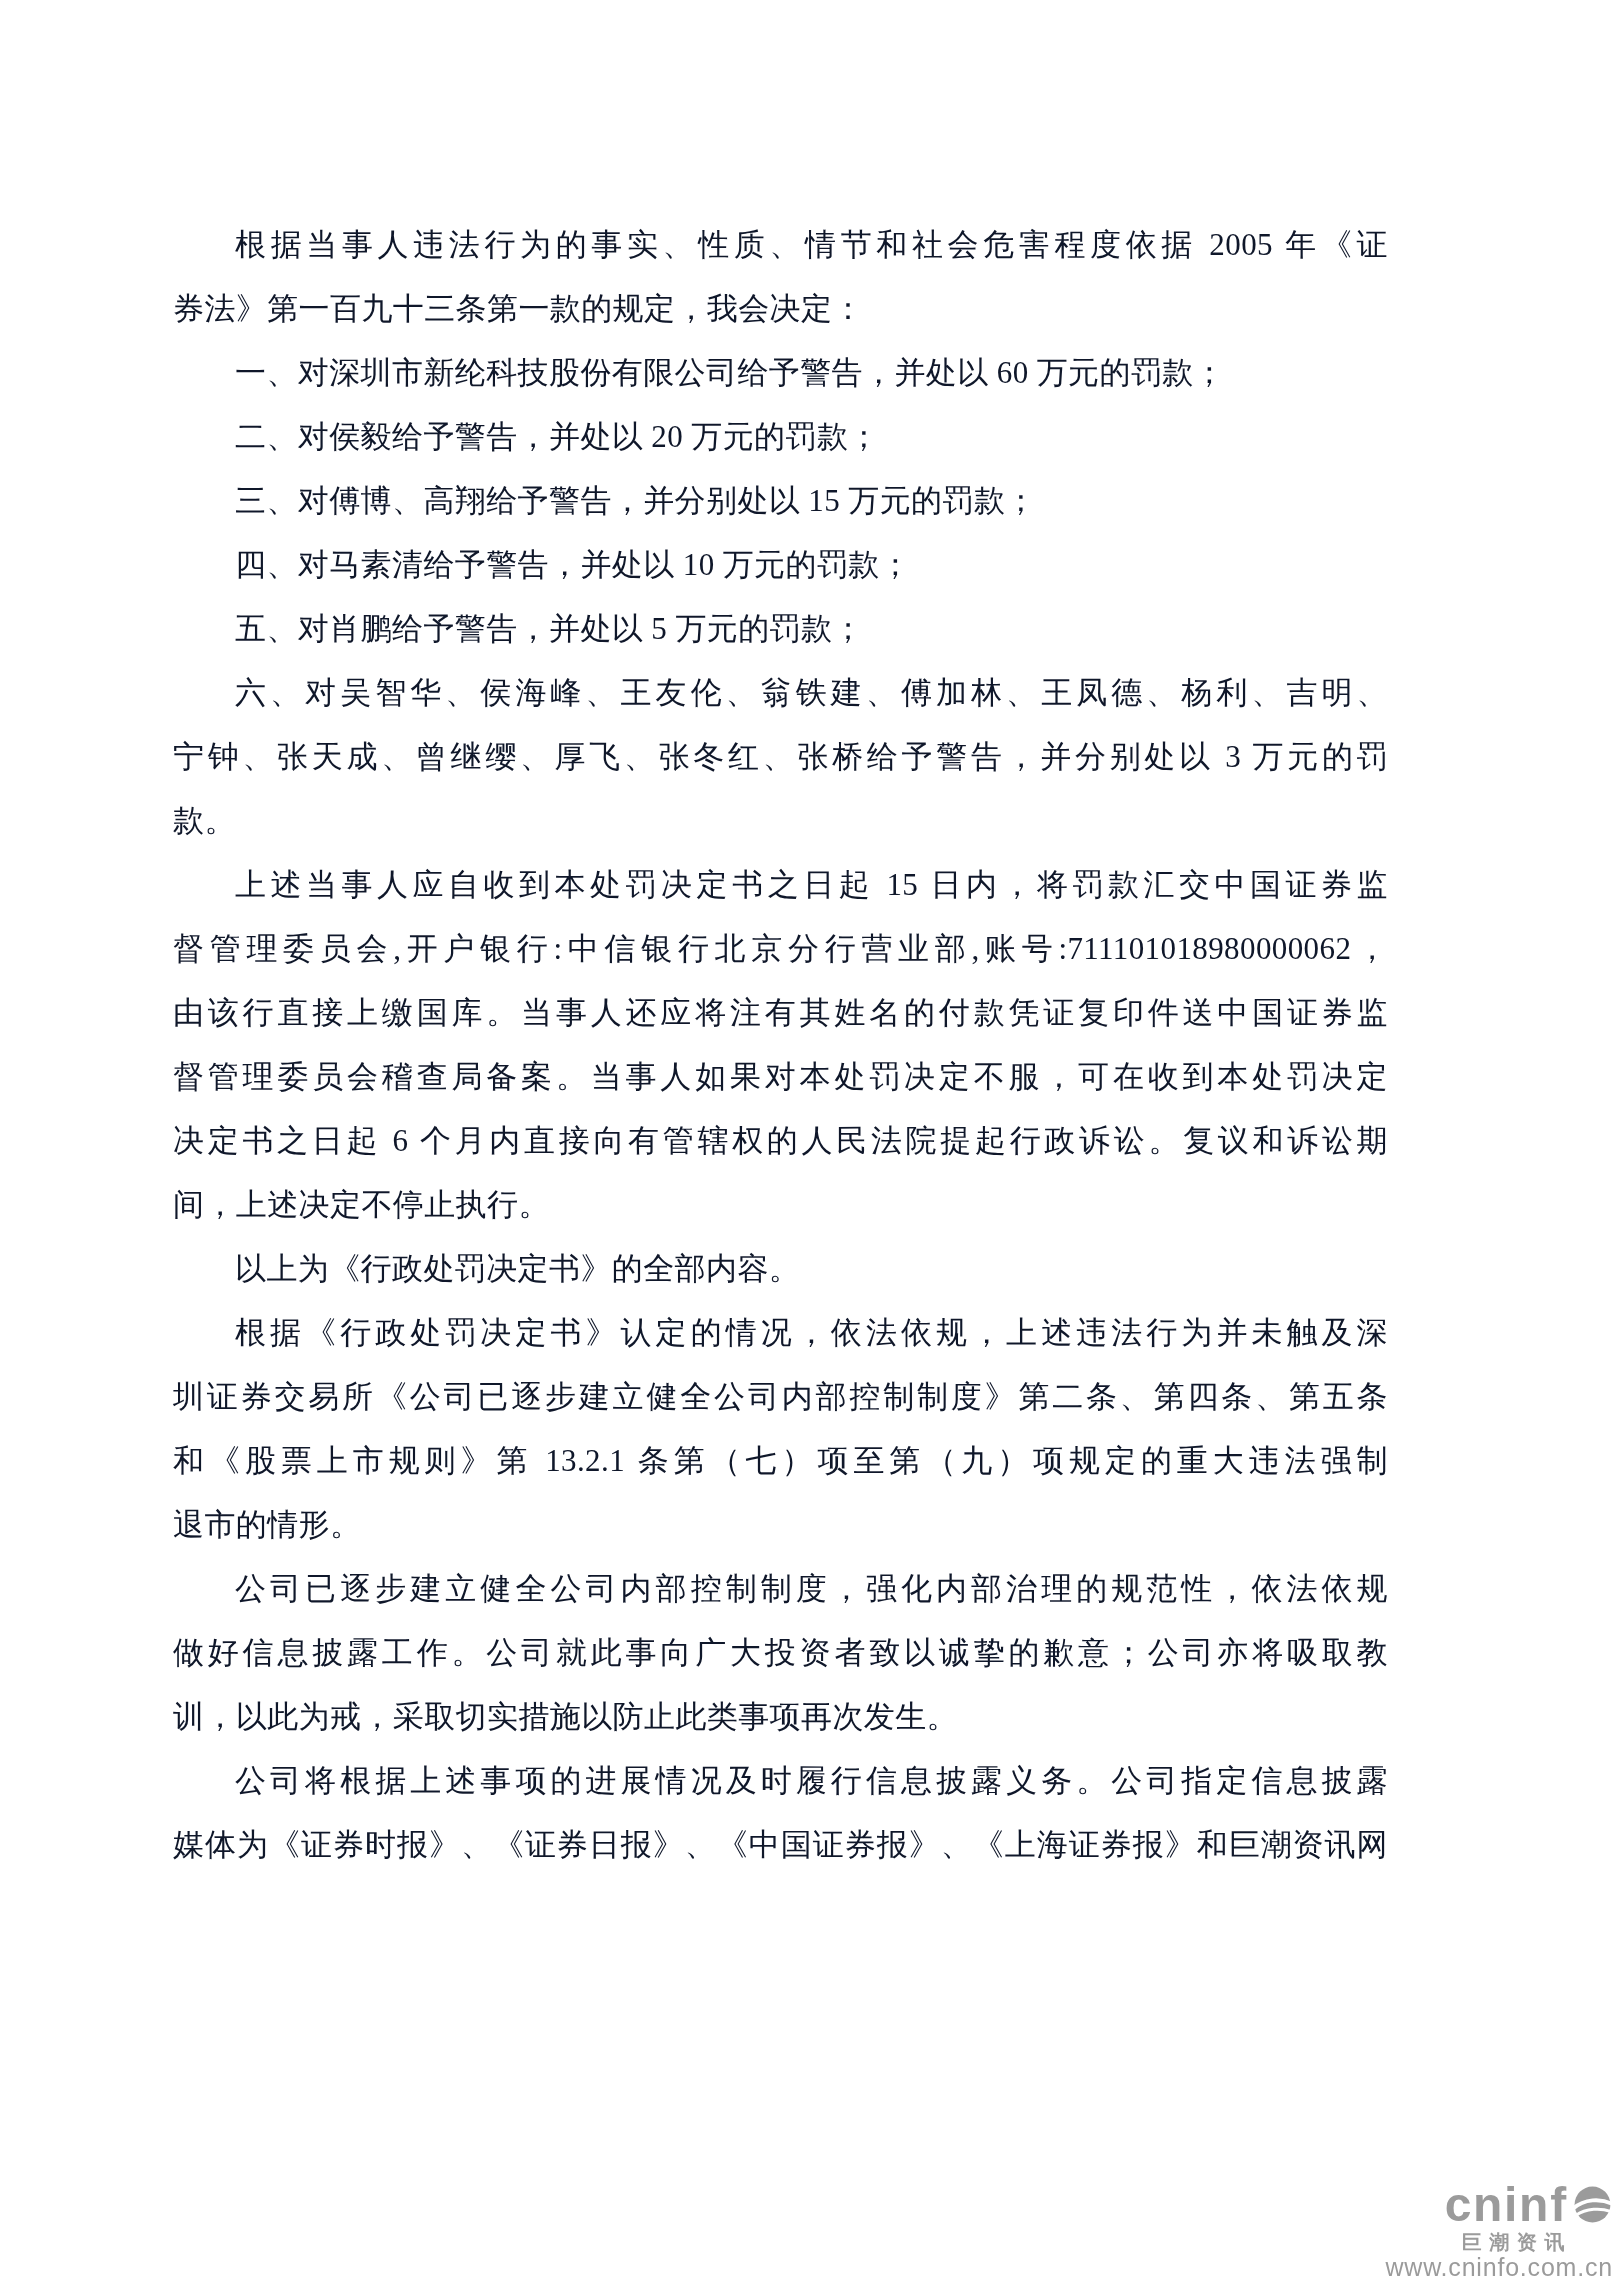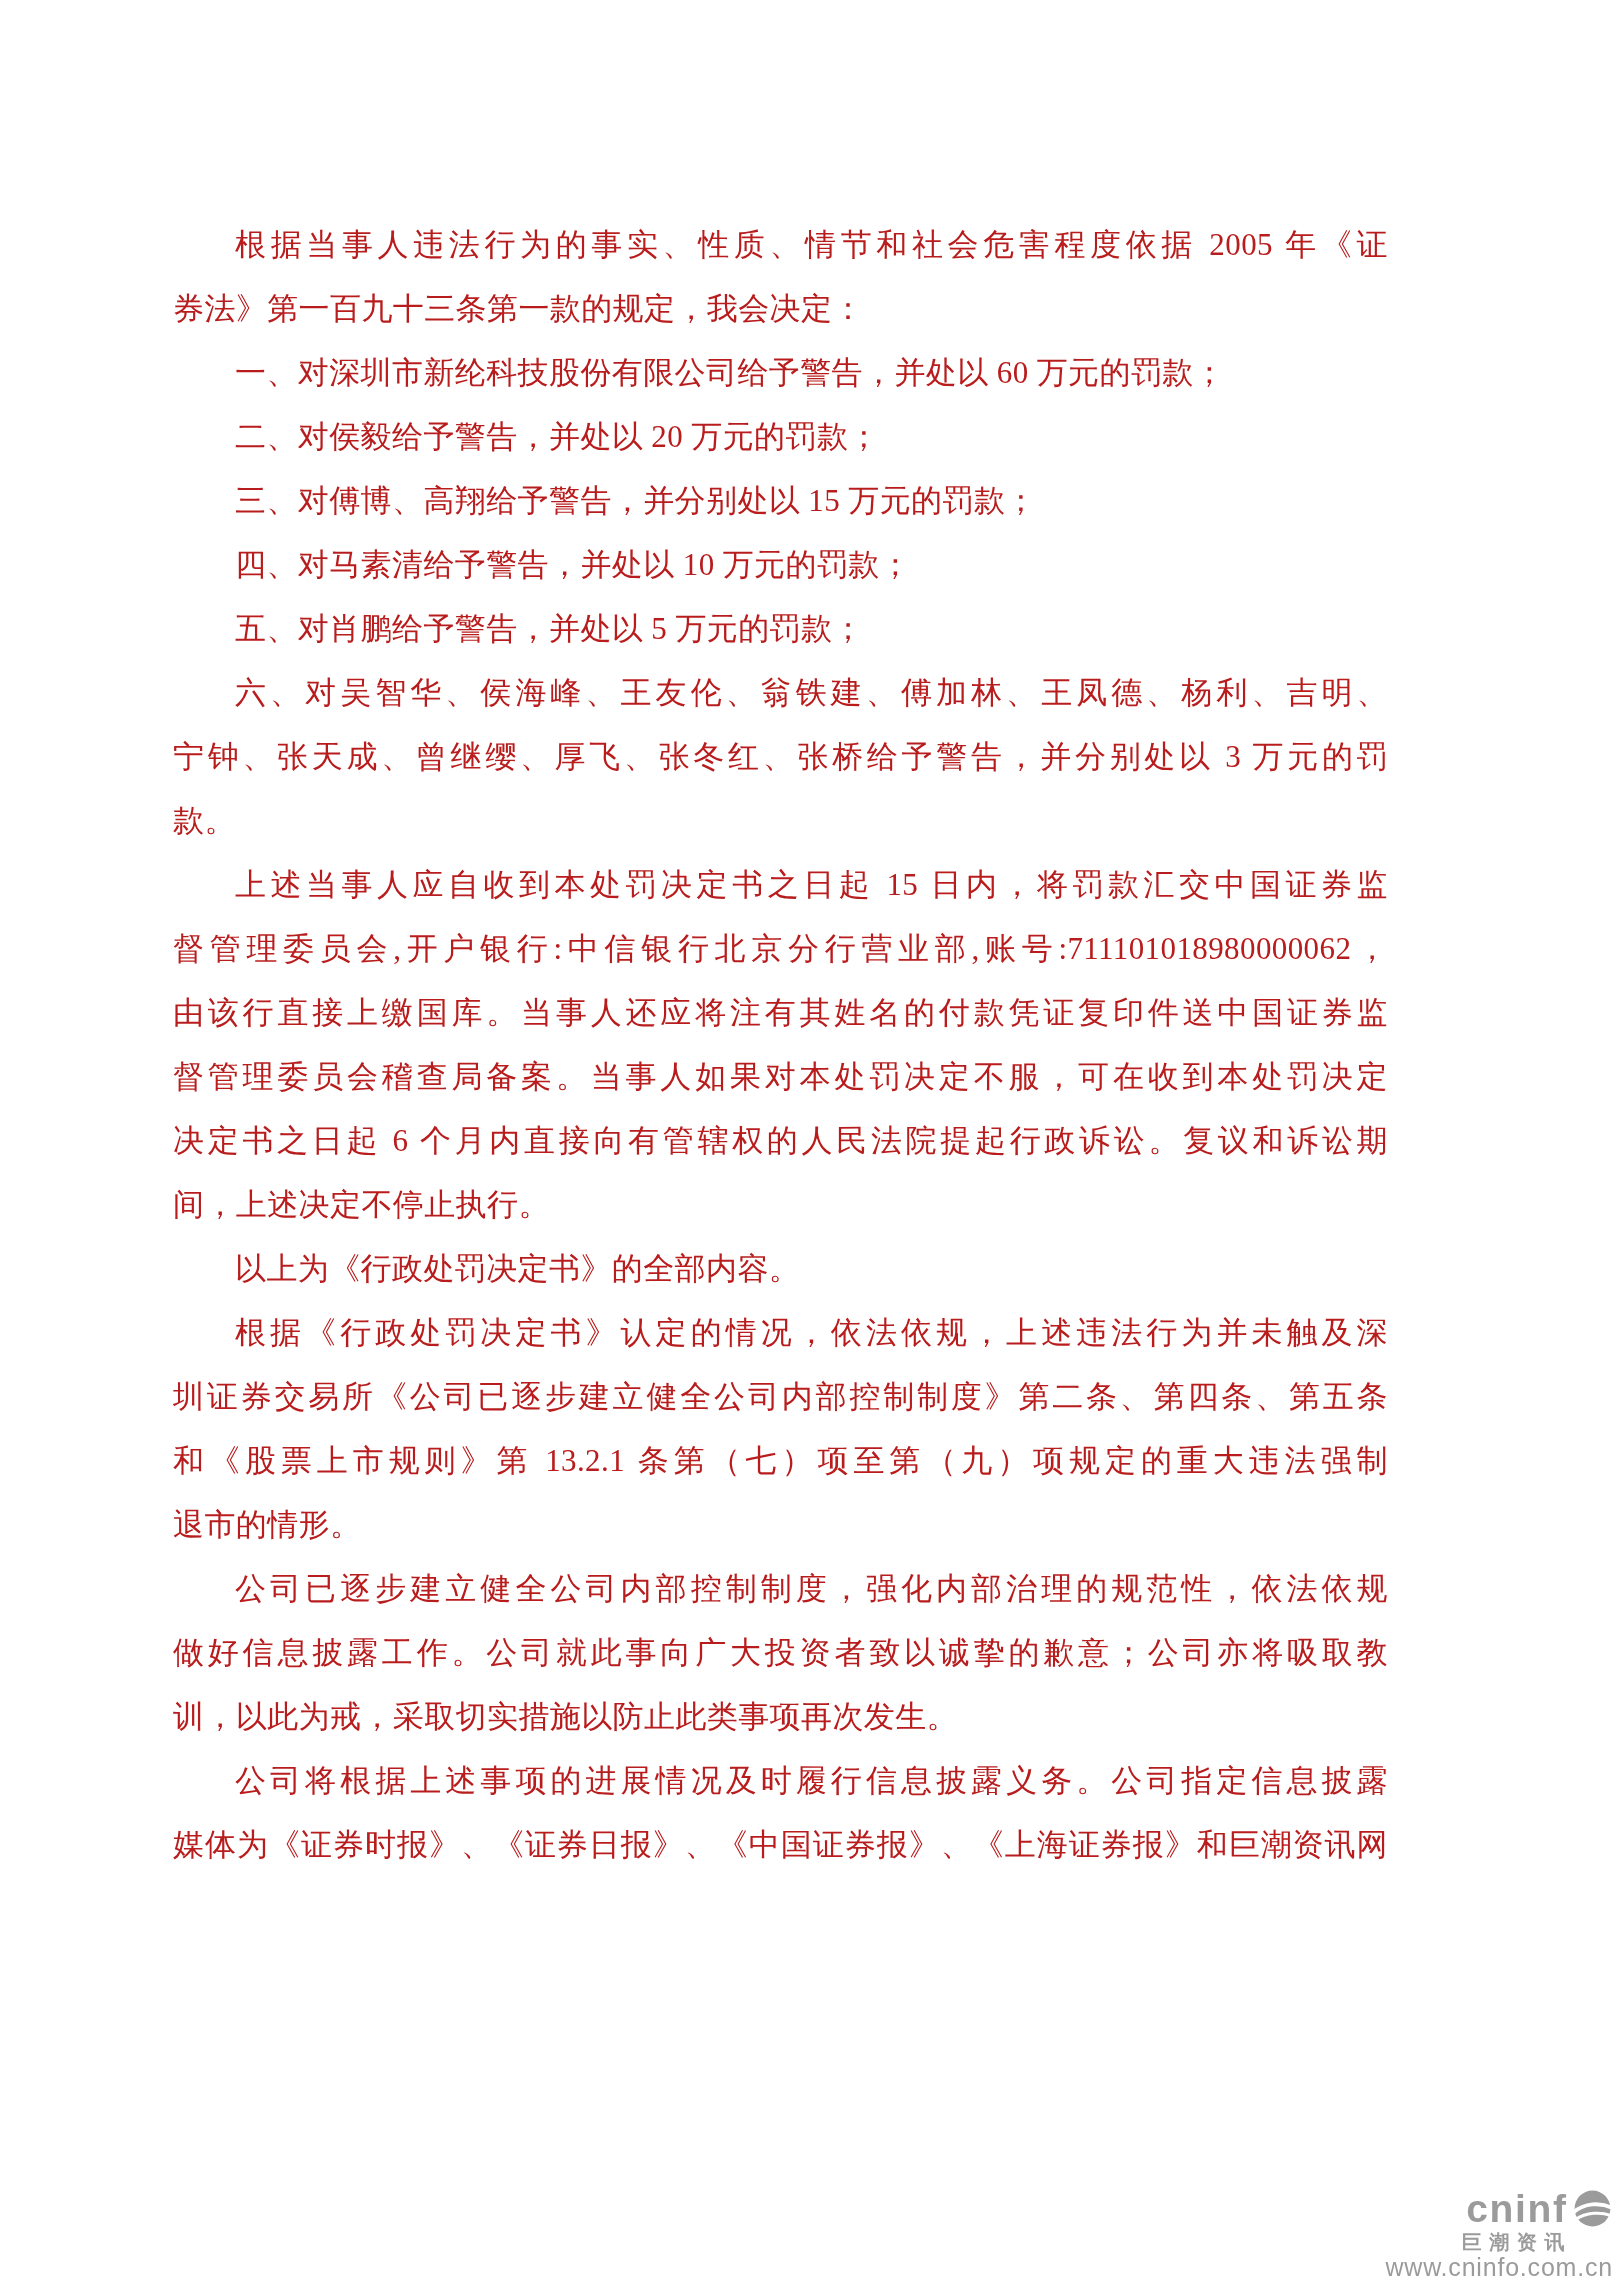--- a/index.html
+++ b/index.html
@@ -47,21 +47,21 @@
     color: #9b9b9b;
     font-family: "Liberation Sans", "DejaVu Sans", sans-serif;
   }
   .logo-row {
     display: flex;
     align-items: center;
     justify-content: flex-end;
     gap: 4.2px;
   }
   .logo-text {
-    font-size: 39px;
+    font-size: 48px;
     font-weight: 700;
     letter-spacing: 1.7px;
     line-height: 1;
   }
   .globe {
     width: 41px;
     height: 41px;
     display: inline-block;
   }
   .logo-cn {
@@ -77,21 +77,21 @@
     letter-spacing: 0.8px;
     margin-top: 0.8px;
     line-height: 1.1;
   }
 </style>
 </head>
 <body>
 
 <div class="doc-page" style="background: rgb(255, 255, 255);">
 
-  <div class="doc-body" style="color: #b91c1c;">
+  <div class="doc-body" style="color: #0f172a;">
 
   <div class="line indent justify">根据当事人违法行为的事实、性质、情节和社会危害程度依据 2005 年《证</div>
       <div class="line">券法》第一百九十三条第一款的规定，我会决定：</div>
       <div class="line indent">一、对深圳市新纶科技股份有限公司给予警告，并处以 60 万元的罚款；</div>
       <div class="line indent">二、对侯毅给予警告，并处以 20 万元的罚款；</div>
       <div class="line indent">三、对傅博、高翔给予警告，并分别处以 15 万元的罚款；</div>
       <div class="line indent">四、对马素清给予警告，并处以 10 万元的罚款；</div>
       <div class="line indent">五、对肖鹏给予警告，并处以 5 万元的罚款；</div>
       <div class="line indent justify">六、对吴智华、侯海峰、王友伦、翁铁建、傅加林、王凤德、杨利、吉明、</div>
       <div class="line justify">宁钟、张天成、曾继缨、厚飞、张冬红、张桥给予警告，并分别处以 3 万元的罚</div>

